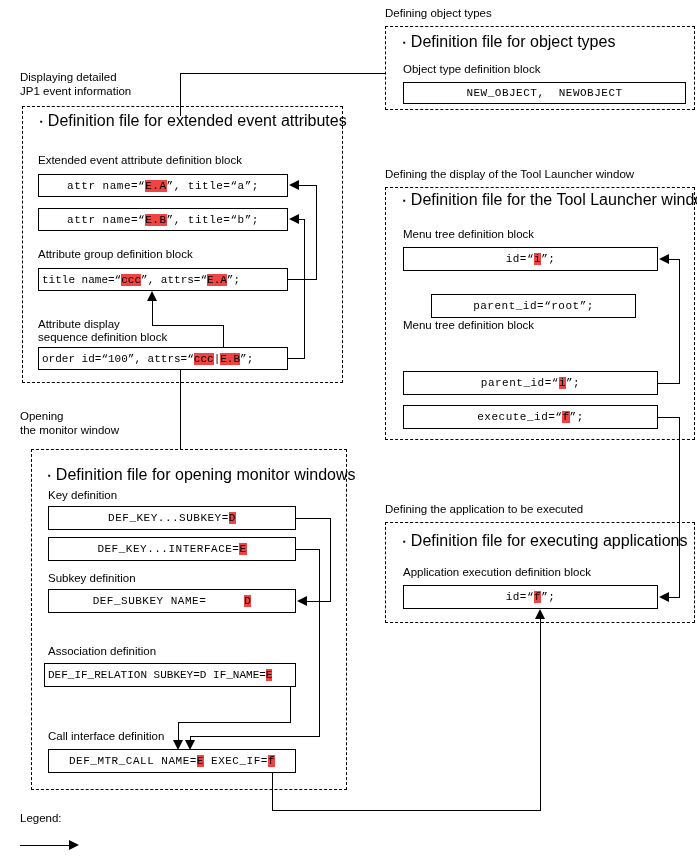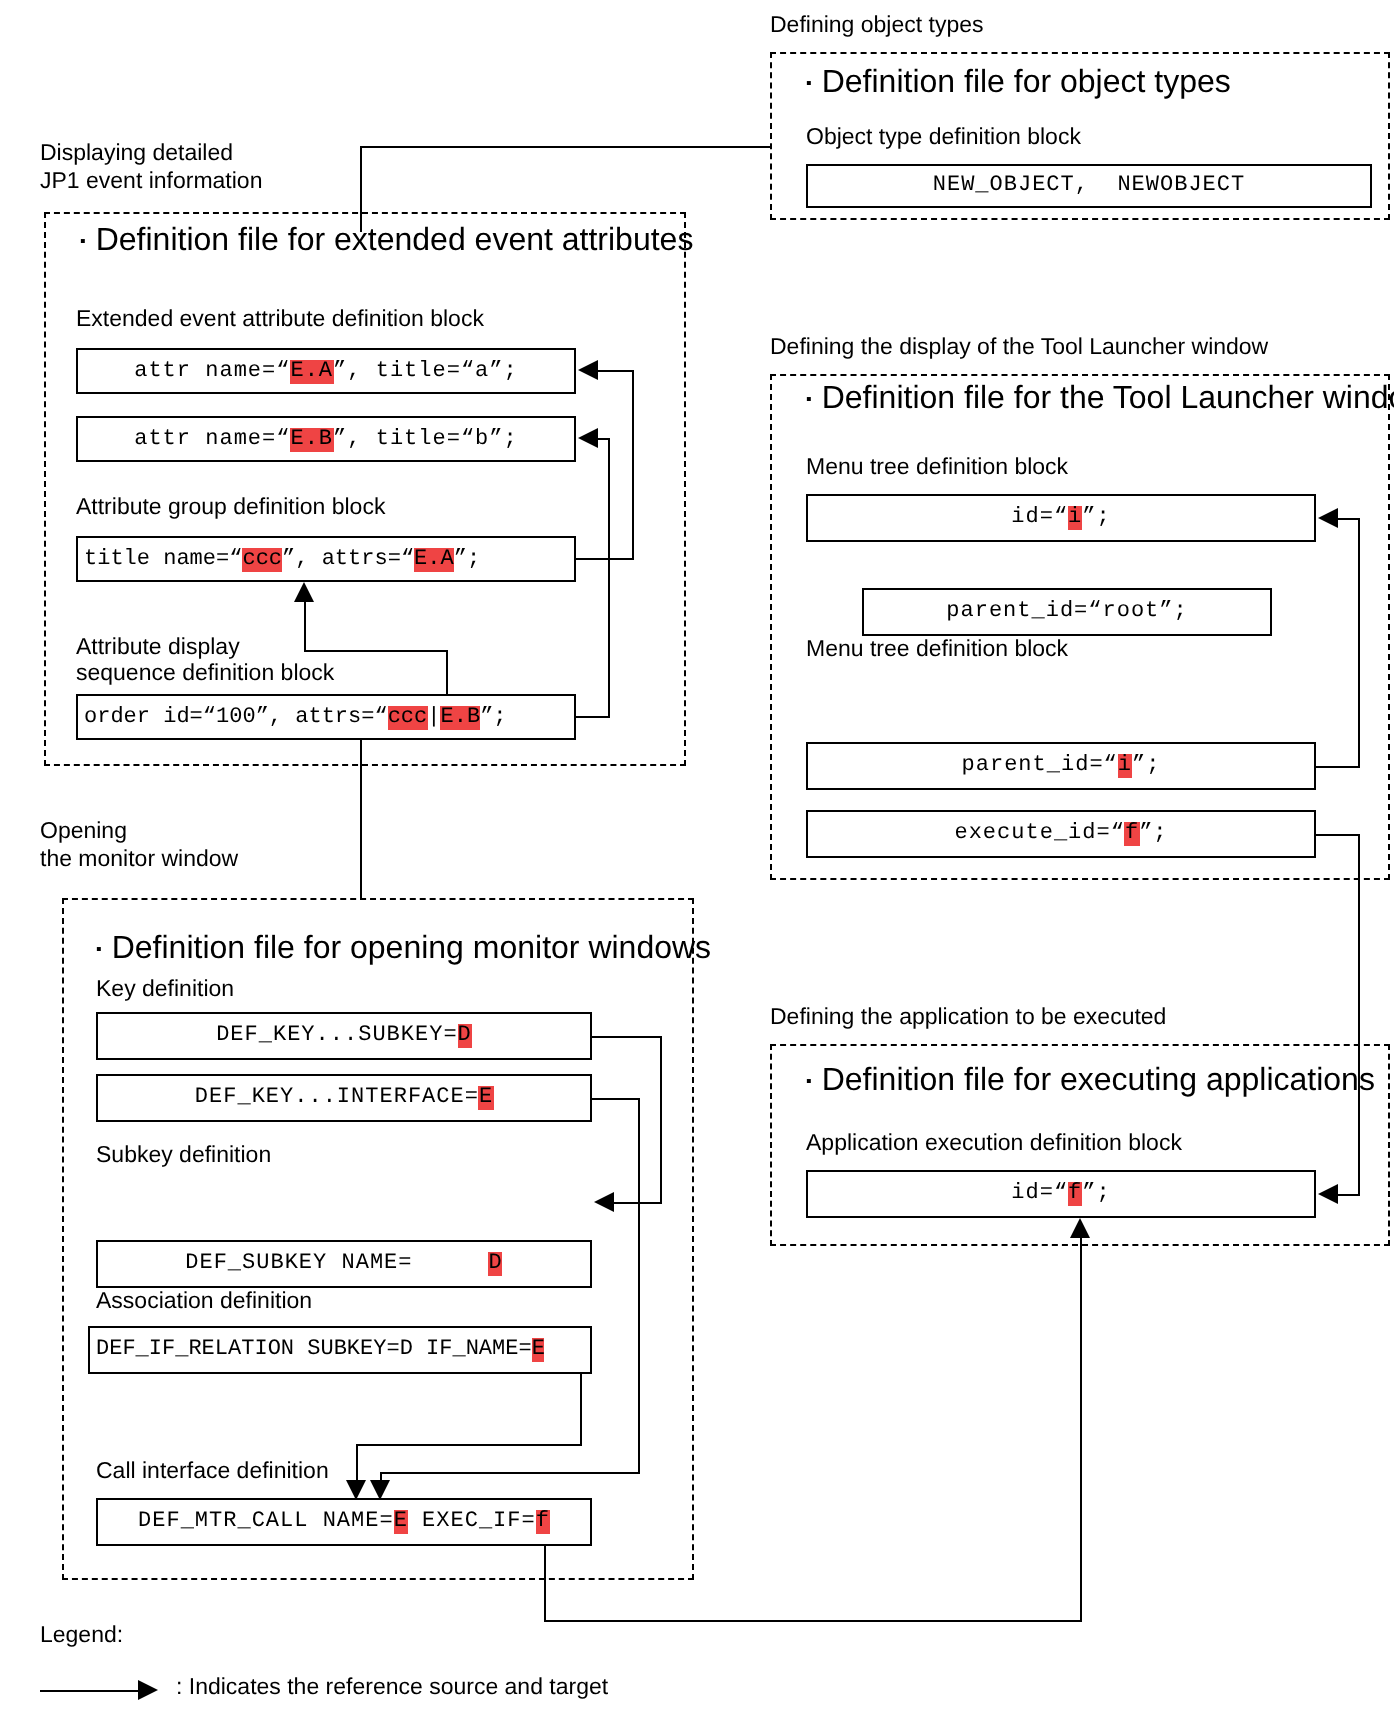--- a/index.html
+++ b/index.html
@@ -159,21 +159,21 @@
   <div class="codebox" style="left:48px;top:506px;width:248px;height:24px;">
     <span>DEF_KEY...SUBKEY=</span><span class="hl">D</span>
   </div>
 
   <div class="codebox" style="left:48px;top:537px;width:248px;height:24px;">
     <span>DEF_KEY...INTERFACE=</span><span class="hl">E</span>
   </div>
 
   <div class="blk-label" style="left:48px;top:572px;">Subkey definition</div>
 
-  <div class="codebox" style="left:48px;top:620px;width:248px;height:24px;gap:38px;">
+  <div class="codebox" style="left:48px;top:589px;width:248px;height:24px;gap:38px;">
     <span>DEF_SUBKEY NAME=</span><span class="hl">D</span>
   </div>
 
   <div class="blk-label" style="left:48px;top:645px;">Association definition</div>
 
   <div class="codebox left" style="left:44px;top:663px;width:252px;height:24px;">
     <span>DEF_IF_RELATION SUBKEY=D IF_NAME=</span><span class="hl">E</span>
   </div>
 
   <div class="blk-label" style="left:48px;top:730px;">Call interface definition</div>
@@ -212,15 +212,14 @@
 
   <div class="v-line" style="left:272px;top:773px;height:38px;"></div>
   <div class="h-line" style="left:272px;top:810px;width:269px;"></div>
   <div class="v-line" style="left:540px;top:619px;height:192px;"></div>
   <div class="arrow up" style="left:535px;top:609px;"></div>
 
   <div class="legend-title" style="left:20px;top:812px;">Legend:</div>
 
   <div class="h-line" style="left:20px;top:845px;width:50px;"></div>
   <div class="arrow right" style="left:69px;top:840px;"></div>
-  <div class="legend-text" style="left:88px;top:838px;">: Indicates the reference source and target</div>
 
 </div>
 
 </body></html>

